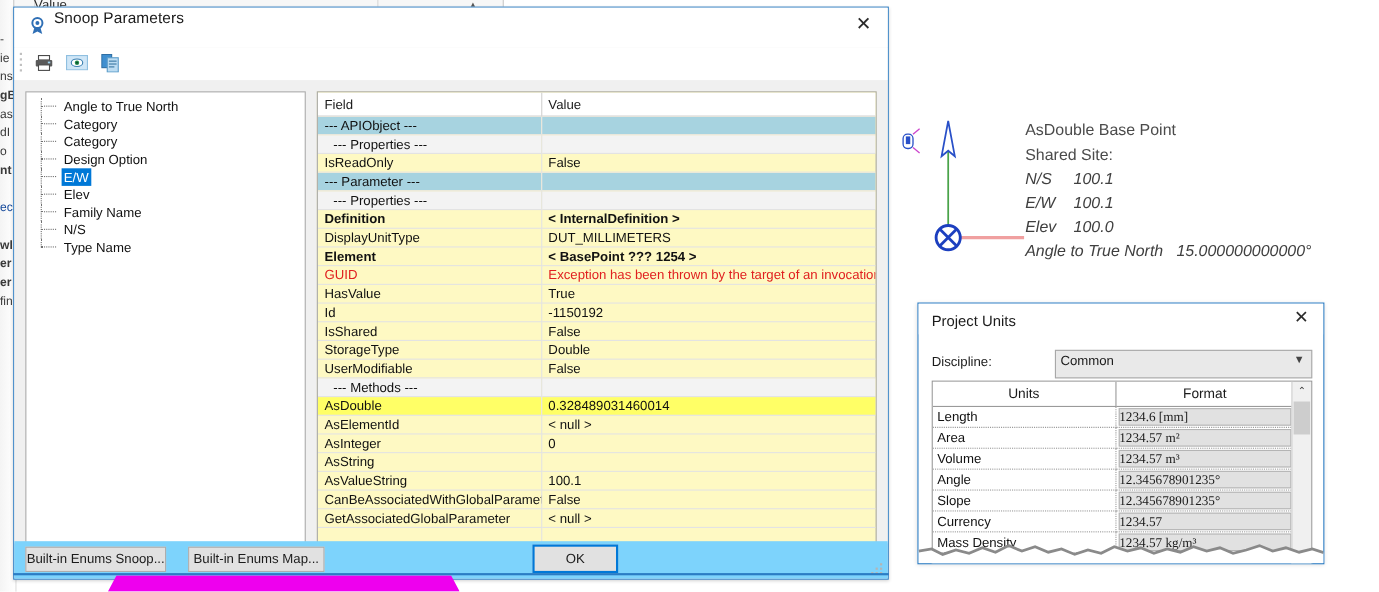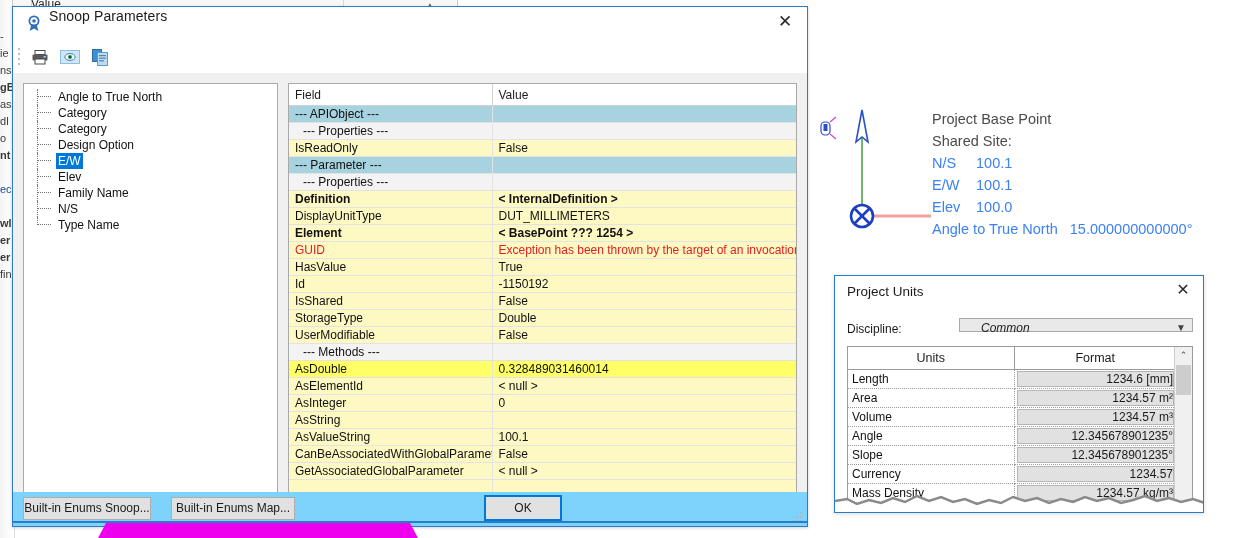--- a/index.html
+++ b/index.html
@@ -279,21 +279,21 @@
   }
   #bp-labels {
     position: absolute;
     left: 932px; top: 108px;
     width: 322px;
     font-size: 14.5px;
     line-height: 22px;
     white-space: nowrap;
   }
   #bp-labels .gray { color: #4b4b4b; }
-  #bp-labels .blue { color: #3b82f6; }
+  #bp-labels .blue { color: #404040; font-style: italic; }
   #bp-labels .row span.k { display:inline-block; }
   #bp-labels .row span.v { display:inline-block; }
 
   
   #units-dialog {
     position: absolute;
     left: 834px; top: 275px;
     width: 370px; height: 238px;
     background: #ffffff;
     border: 1px solid #2b7cc4;
@@ -315,28 +315,27 @@
     font-size: 16px; color: #2b2b2b;
   }
   #discipline-label {
     position: absolute;
     left: 12px; top: 46px;
     font-size: 12px; color: #1b1b1b;
   }
   #discipline-select {
     position: absolute;
     left: 124px; top: 42px;
-    width: 234px; height: 14px;
+    width: 234px; height: 26px;
     background: #e9e9e9;
     border: 1px solid #a8a8a8;
     box-sizing: border-box;
     font-size: 12px;
     color: #1b1b1b;
-    padding: 2px 0 0 21px;
-    font-style: italic;
+    padding: 2px 0 0 4px;
   }
   #discipline-select .caret {
     position: absolute; right: 6px; top: 3px; font-size: 10px; color:#444;
   }
   #units-grid-wrap {
     position: absolute;
     left: 12px; top: 70px;
     width: 346px; height: 168px;
     border: 1px solid #9a9a9a;
     background: #ffffff;
@@ -370,24 +369,25 @@
   }
   table.units td:last-child { border-right:none; }
   table.units td.uname { padding-left: 4px; color:#111; }
   table.units td.ufmt { padding: 0 2px; }
   table.units td.ufmt span {
     display: block;
     background: #e1e1e1;
     border: 1px solid #b4b4b4;
     height: 16px;
     line-height: 15px;
-    text-align: right;
+    text-align: left;
     font-size: 12px;
     color: #1b1b1b;
     box-sizing: border-box;
+    font-family: Liberation Serif, serif;
   }
   #units-scroll {
     position: absolute;
     right: 0; top: 0;
     width: 17px; height: 166px;
     background: #f0f0f0;
     border-left: 1px solid #cfcfcf;
   }
   #units-scroll .arrow {
     height: 17px; line-height: 17px; text-align: center;
@@ -682,21 +682,21 @@
 
     <line x1="50" y1="110" x2="119" y2="110" stroke="#f0a0a0" stroke-width="3"></line>
 
     <circle cx="50" cy="110" r="11" fill="#ffffff" stroke="#1c3fbf" stroke-width="2.6"></circle>
     <line x1="42.5" y1="102.5" x2="57.5" y2="117.5" stroke="#1c3fbf" stroke-width="2.6"></line>
     <line x1="57.5" y1="102.5" x2="42.5" y2="117.5" stroke="#1c3fbf" stroke-width="2.6"></line>
   </svg>
 </div>
 
 <div id="bp-labels">
-  <div class="row gray">Project Base Point</div>
+  <div class="row gray">AsDouble Base Point</div>
   <div class="row gray">Shared Site:</div>
   <div class="row blue">
     <span class="k" style="width:44px">N/S</span><span class="v">100.1</span>
   </div>
   <div class="row blue">
     <span class="k" style="width:44px">E/W</span><span class="v">100.1</span>
   </div>
   <div class="row blue">
     <span class="k" style="width:44px">Elev</span><span class="v">100.0</span>
   </div>

